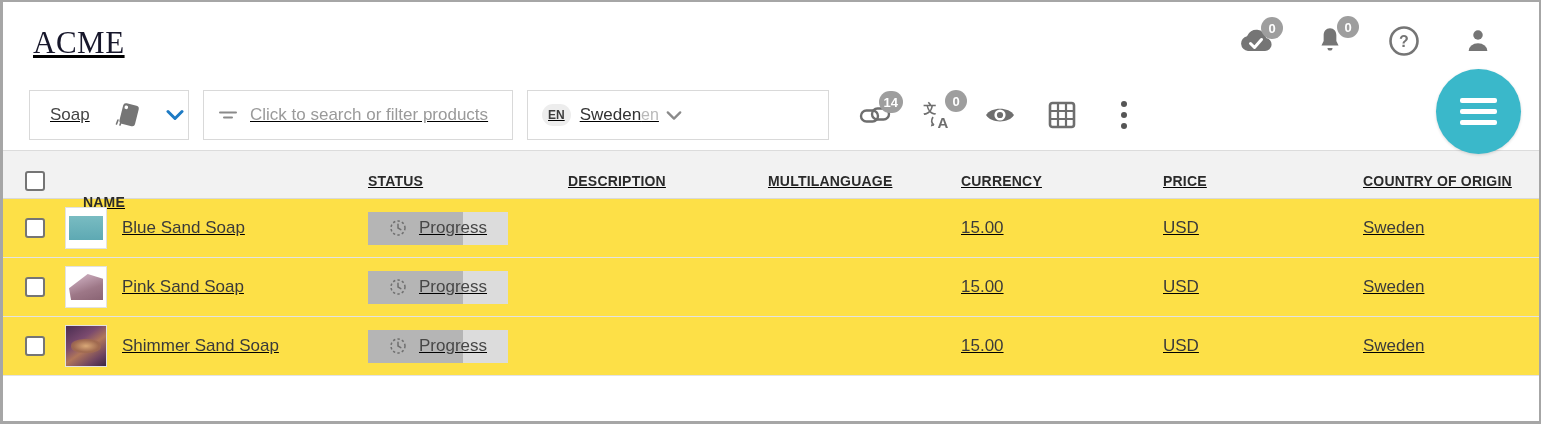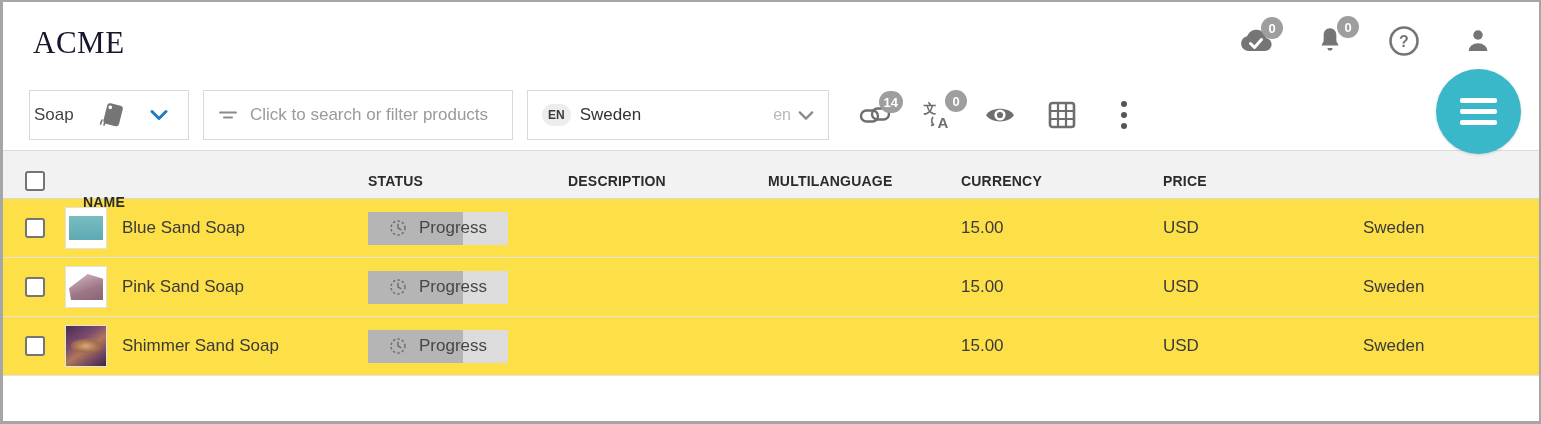--- a/index.html
+++ b/index.html
@@ -1,47 +1,47 @@
 <!DOCTYPE html>
 <html><head>
 <meta charset="utf-8">
 <style>
   * { margin:0; padding:0; box-sizing:border-box; }
   html,body { background:#fff; }
   body { font-family:"Liberation Sans", sans-serif; }
   .app {
     width:1541px; height:424px;
     border:2px solid #a6a6a6; border-left-width:3px; border-bottom-width:3px;
-    background:#fff; position:relative; overflow:hidden;
+    background:#fff; position:relative; overflow:hidden;text-decoration:underline;
   }
 
   
   .topbar { height:78px; display:flex; align-items:center; justify-content:space-between; padding:0 30px 0 30px; }
   .brand { font-family:"Liberation Serif", serif; font-size:31px; color:#17172b; letter-spacing:.5px; padding-top:4px; }
   .top-icons { display:flex; align-items:center; gap:40px; padding-right:14px; }
   .icon-wrap { position:relative; width:34px; height:34px; display:flex; align-items:center; justify-content:center; cursor:pointer; }
   .badge {
     position:absolute; top:-7px; right:-10px; min-width:22px; height:22px; border-radius:11px;
     background:#9e9e9e; color:#fff; font-size:13px; font-weight:bold;
     display:flex; align-items:center; justify-content:center; padding:0 5px;
   }
   .badge.sm { top:-8px; right:-12px; }
 
   
   .toolbar { height:70px; display:flex; align-items:center; padding:0 26px; gap:14px; }
   .tb-box {
     height:50px; background:#fff; border:1px solid #d9d9d9;
     display:flex; align-items:center; font-size:17px; color:#444; cursor:pointer;
   }
-  .box-catalog { width:160px; padding:0 4px; gap:23px; }
+  .box-catalog { width:160px; padding:0 20px; gap:23px; }
   .box-account { width:240px; padding:0 18px; justify-content:space-between; color:#6b6b6b; }
   .box-search { width:310px; padding:16px 14px; gap:12px; cursor:text; }
   .box-search input { border:none; outline:none; font-size:17px; color:#444; width:100%; font-family:"Liberation Sans",sans-serif; }
   .box-search input::placeholder { color:#9a9a9a; }
-  .box-lang { width:302px; padding:8px 14px; justify-content:space-between; }
+  .box-lang { width:302px; padding:8px 14px; }
   .lang-left { display:flex; align-items:center; gap:9px; }
   .lang-pill { background:#ededed; border-radius:11px; font-size:12px; font-weight:bold; color:#3c3c3c; padding:4px 6px; }
   .lang-right { display:flex; align-items:center; gap:7px; color:#b9b9b9; font-size:16px; }
   .tb-icons { display:flex; align-items:center; gap:28px; margin-left:16px; }
 
   
   .fab {
     position:absolute; top:67px; right:18px; width:85px; height:85px; border-radius:50%;
     background:#3ab8ca; display:flex; flex-direction:column; align-items:center; justify-content:center;
     gap:6px; z-index:6; cursor:pointer; box-shadow:0 1px 3px rgba(0,0,0,.15);
@@ -239,20 +239,21 @@
   <div class="grid-head">
     <div class="cell-check">
         <span class="checkbox"></span>
       </div>
     <div class="head-name">NAME</div>
     <div>STATUS</div>
     <div>DESCRIPTION</div>
     <div>MULTILANGUAGE</div>
     <div>CURRENCY</div>
     <div>PRICE</div>
+    <div>COUNTRY OF ORIGIN</div>
   </div>
 
   <div class="grid-row">
     <div class="cell-check">
         <span class="checkbox"></span>
       </div>
     <div class="cell-name">
       <span class="thumb thumb-blue">
           <i></i>
         </span>

